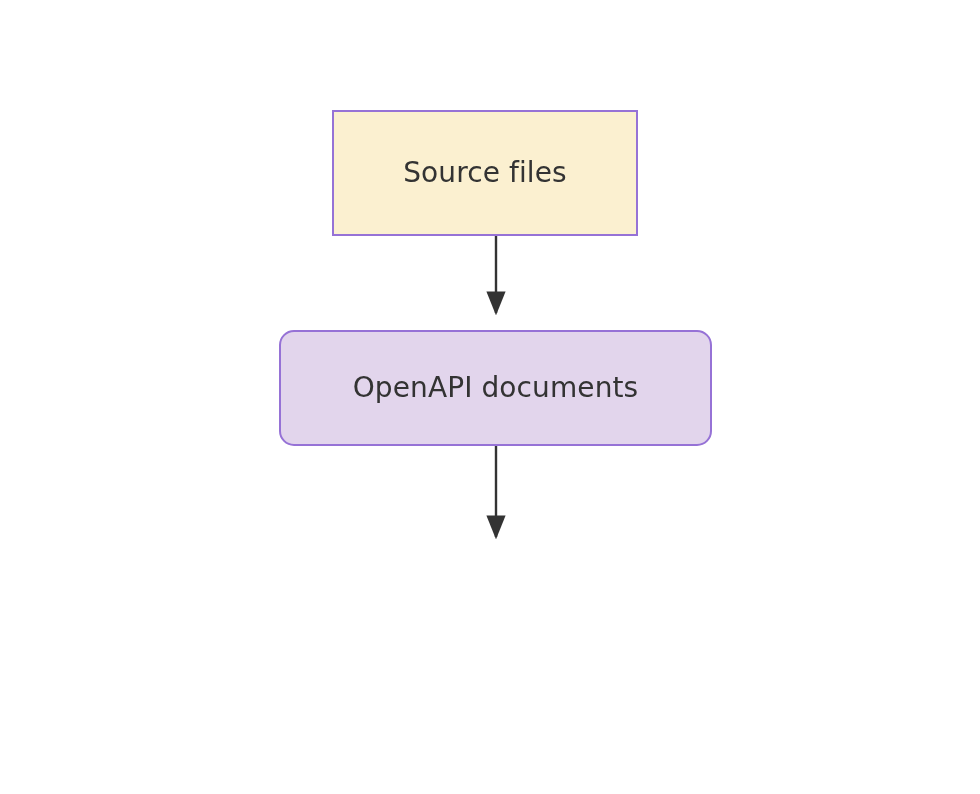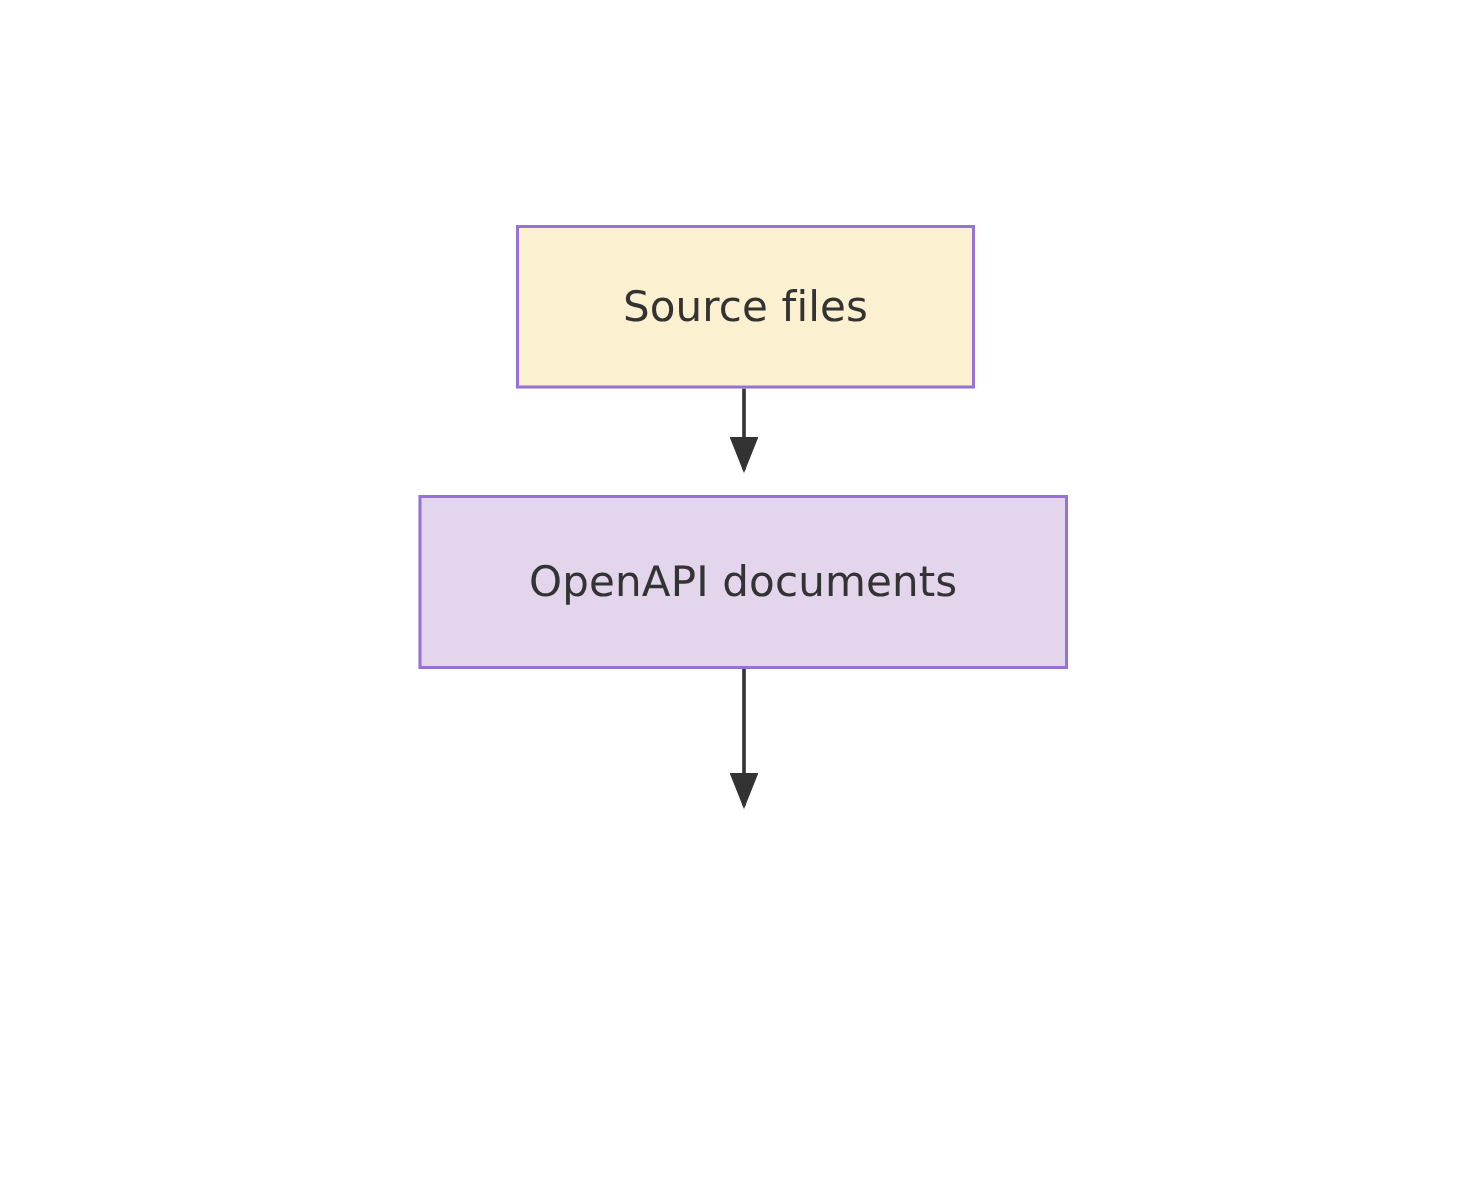--- a/index.html
+++ b/index.html
@@ -35,25 +35,24 @@
     border-width: 2px;
   }
   .node-label {
     font-size: 28px;
     line-height: 1;
     letter-spacing: 0.1px;
     white-space: nowrap;
     text-align: center;
   }
   #node-source-files {
-    left: 344px;
+    left: 332px;
     top: 110px;
     width: 306px;
-    height: 109px;
-    margin-top: 40px;
+    height: 126px;
   }
   #node-openapi-documents {
     left: 279px;
     top: 330px;
     width: 433px;
     height: 116px;
   }
   #node-published-documentation {
     left: 239px;
     top: 549px;
@@ -79,18 +78,18 @@
 
     <g>
       <line x1="496" y1="446" x2="496" y2="537" stroke="#333333" stroke-width="2.4" marker-end="url(#arrowhead)"></line>
     </g>
   </svg>
 
   <div class="node" id="node-source-files" style="background:#fbf0d0; border-color:#9672d6;">
     <span class="node-label" style="color:#333333;">Source files</span>
   </div>
 
-  <div class="node" id="node-openapi-documents" style="background:#e2d5ec; border-color:#9672d6;">
+  <div class="node" id="node-openapi-documents" style="background:#e2d5ec; border-color:#9672d6;border-radius:15px;">
     <span class="node-label" style="color:#333333;">OpenAPI documents</span>
   </div>
 
 
 </div>
 
 </body></html>

